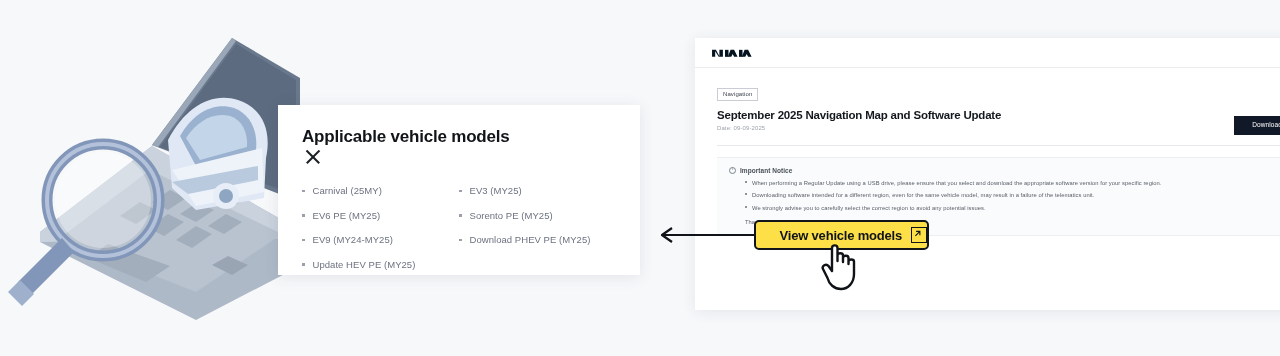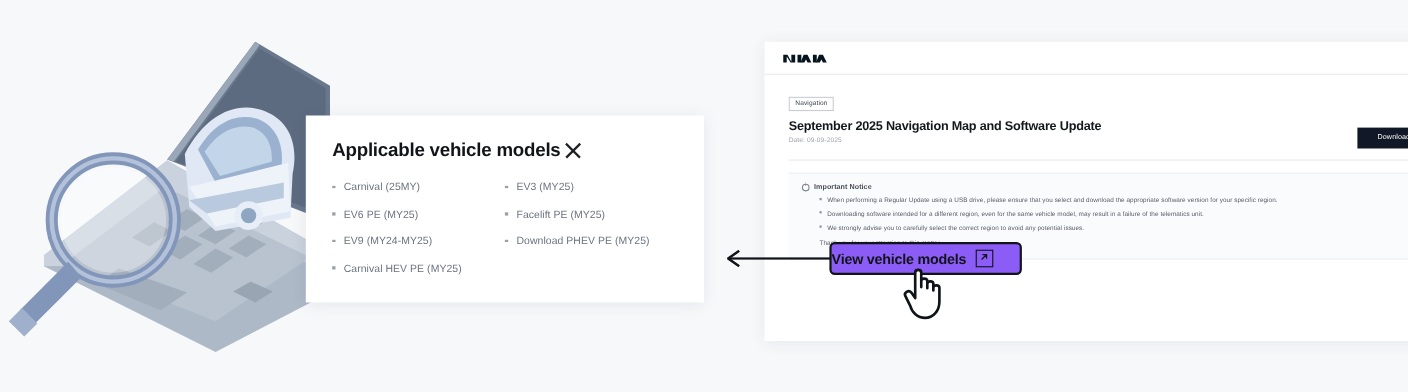--- a/index.html
+++ b/index.html
@@ -15,21 +15,21 @@
   .illustration { position: absolute; left: 0; top: 20px; width: 300px; height: 310px; }
 
   
   .modal {
     position: absolute; left: 278px; top: 105px;
     width: 362px; height: 170px;
     background: #ffffff;
     box-shadow: 0 2px 14px rgba(40,55,80,0.10);
     padding: 22px 24px 18px 24px;
   }
-  .modal-head { display: flex; align-items: flex-start; justify-content: flex-start; }
+  .modal-head { display: flex; align-items: flex-start; justify-content: flex-end; flex-direction: column; }
   .modal-title {
     font-size: 17px; font-weight: bold; color: #111418;
     letter-spacing: -0.2px; line-height: 1.2;
   }
   .close-btn {
     width: 22px; height: 22px; position: relative; cursor: pointer;
     flex: 0 0 22px; margin-top: -1px;
   }
   .close-btn::before, .close-btn::after {
     content: ""; position: absolute; left: 2px; top: 10px;
@@ -107,23 +107,23 @@
   .notice-list { margin: 6px 0 0 16px; }
   .notice-li { display: flex; align-items: baseline; margin-bottom: 6px; }
   .notice-li .bullet { width: 2px; height: 2px; background: #8d939d; margin-right: 5px; flex: 0 0 2px; top: -2px; }
   .notice-text { font-size: 5.8px; color: #5a6069; line-height: 1.2; letter-spacing: 0.05px; }
   .notice-thanks { font-size: 5.8px; color: #5a6069; margin: 7px 0 0 16px; letter-spacing: 0.05px; }
 
   
   .callout {
     position: absolute; left: 754px; top: 220px;
     width: 175px; height: 30px;
-    background: #8b5cf6; border: 2.5px solid #111418;
+    background: #fde047; border: 2.5px solid #111418;
     border-radius: 5px;
-    display: flex; align-items: center; justify-content: flex-start; gap: 9px;
+    display: flex; align-items: center; justify-content: flex-end; gap: 9px;
     cursor: pointer; z-index: 5;
   }
   .callout-label { font-size: 13px; font-weight: bold; color: #101318; letter-spacing: -0.2px; }
   .ext-icon { width: 16px; height: 16px; border: 1.6px solid #101318; position: relative; }
 
   .arrow-line { position: absolute; left: 662px; top: 234px; width: 95px; height: 2.2px; background: #101318; z-index: 4; }
   .arrow-head { position: absolute; left: 661px; top: 227px; width: 12px; height: 16px; z-index: 4; }
 
   .cursor { position: absolute; left: 818px; top: 240px; width: 44px; height: 52px; z-index: 6; }
 </style>
@@ -185,31 +185,31 @@
         <div class="model-item">
             <span class="bullet"></span>
             <span>EV6 PE (MY25)</span>
           </div>
         <div class="model-item">
             <span class="bullet"></span>
             <span>EV9 (MY24-MY25)</span>
           </div>
         <div class="model-item">
             <span class="bullet"></span>
-            <span>Carnival HEV PE (MY25)</span>
+            <span>Update HEV PE (MY25)</span>
           </div>
       </div>
       <div class="model-col">
         <div class="model-item">
             <span class="bullet"></span>
             <span>EV3 (MY25)</span>
           </div>
         <div class="model-item">
             <span class="bullet"></span>
-            <span>Facelift PE (MY25)</span>
+            <span>Sorento PE (MY25)</span>
           </div>
         <div class="model-item">
             <span class="bullet"></span>
             <span>Download PHEV PE (MY25)</span>
           </div>
       </div>
     </div>
   </div>
 
   <div class="panel">

